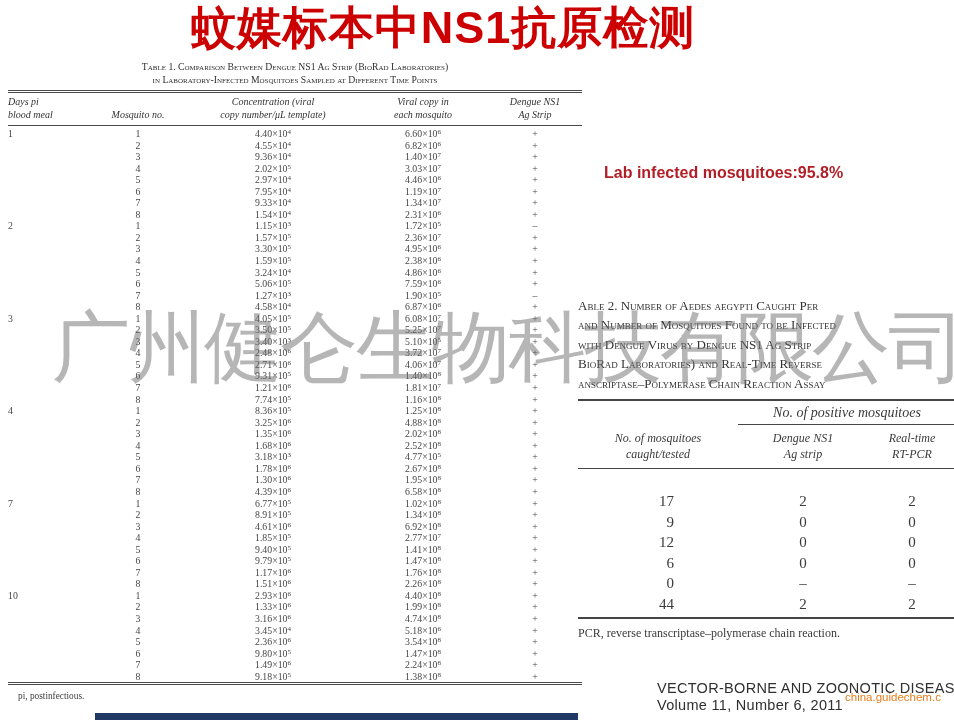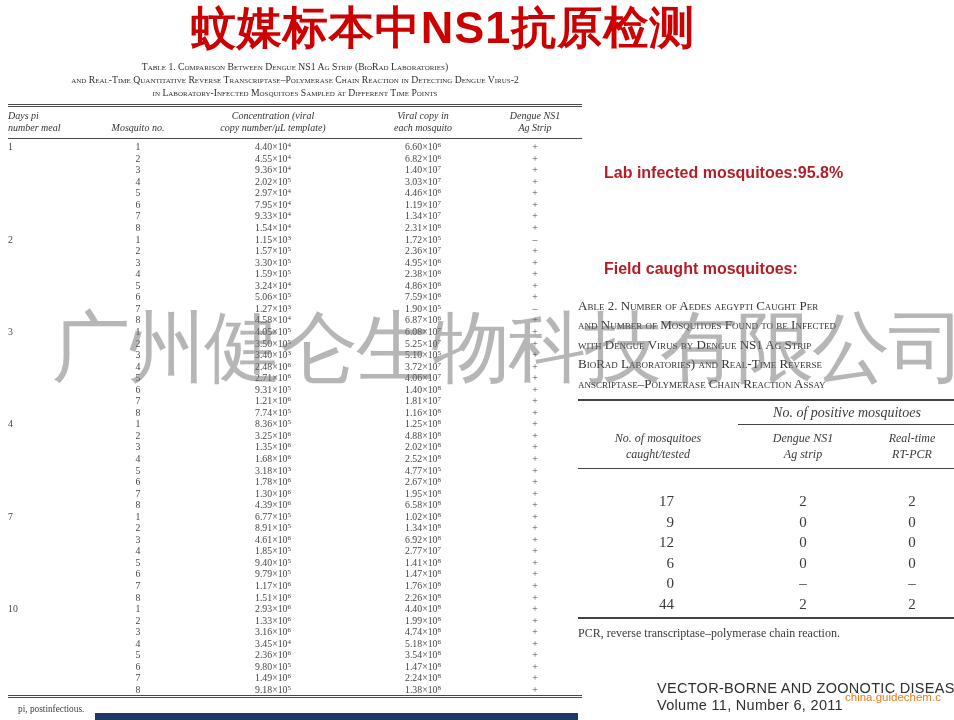--- a/index.html
+++ b/index.html
@@ -66,35 +66,34 @@
 </head>
 <body>
 
 <div class="slide">
 
   <div class="title" style="color: rgb(204, 0, 0);">蚊媒标本中NS1抗原检测</div>
 
   <section class="t1">
     <div id="t1cap" class="t1cap">
         <div>Table 1. Comparison Between Dengue NS1 Ag Strip (BioRad Laboratories)</div>
-        <div>and Real-Time Quantitative Reverse Transcriptase–Polymerase Chain Reaction in Detecting Dengue Virus-2</div>
         <div>in Laboratory-Infected Mosquitoes Sampled at Different Time Points</div>
       </div>
     <table class="t1tab">
       <colgroup>
         <col class="col-day">
           <col class="col-no">
           <col class="col-conc">
           <col class="col-viral">
           <col class="col-strip">
       </colgroup>
       <thead>
         <tr>
           <th class="c-day">Days pi
-number meal</th>
+blood meal</th>
           <th>Mosquito no.</th>
           <th>Concentration (viral
 copy number/μL template)</th>
           <th>Viral copy in
 each mosquito</th>
           <th>Dengue NS1
 Ag Strip</th>
         </tr>
       </thead>
       <tbody id="t1body">
@@ -433,21 +432,20 @@
             <td>9.18×10<sup>5</sup></td>
             <td>1.38×10<sup>8</sup></td>
             <td>+</td>
           </tr>
         </tbody>
     </table>
     <div class="t1foot">pi, postinfectious.</div>
   </section>
 
   <div class="annot a-lab" style="color: rgb(178, 30, 38);">Lab infected mosquitoes:95.8%</div>
-  <div class="annot a-field" style="color: rgb(178, 30, 38);">Field caught mosquitoes:</div>
 
   <section class="t2">
     <div id="t2cap" class="t2cap">
         <div>Able 2. Number of Aedes aegypti Caught Per</div>
         <div>and Number of Mosquitoes Found to be Infected</div>
         <div>with Dengue Virus by Dengue NS1 Ag Strip</div>
         <div>BioRad Laboratories) and Real-Time Reverse</div>
         <div>anscriptase–Polymerase Chain Reaction Assay</div>
       </div>
     <table class="t2tab">

